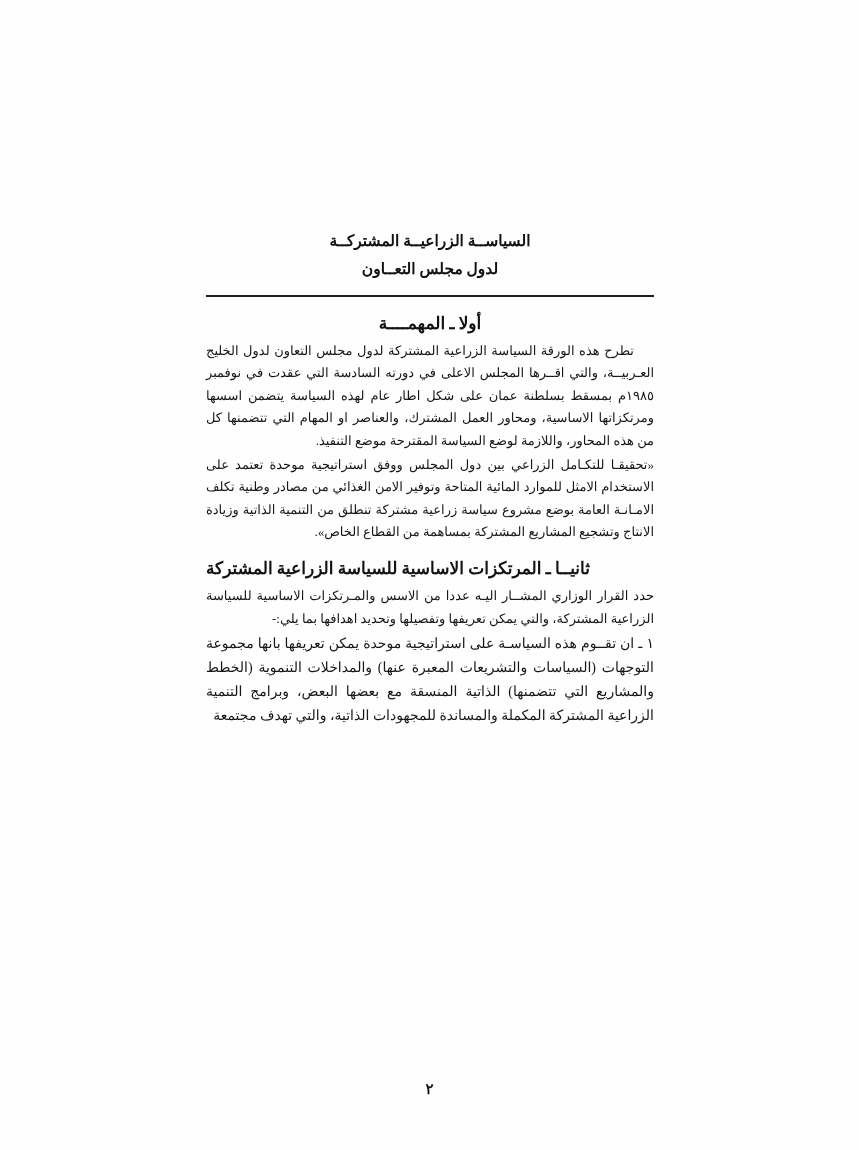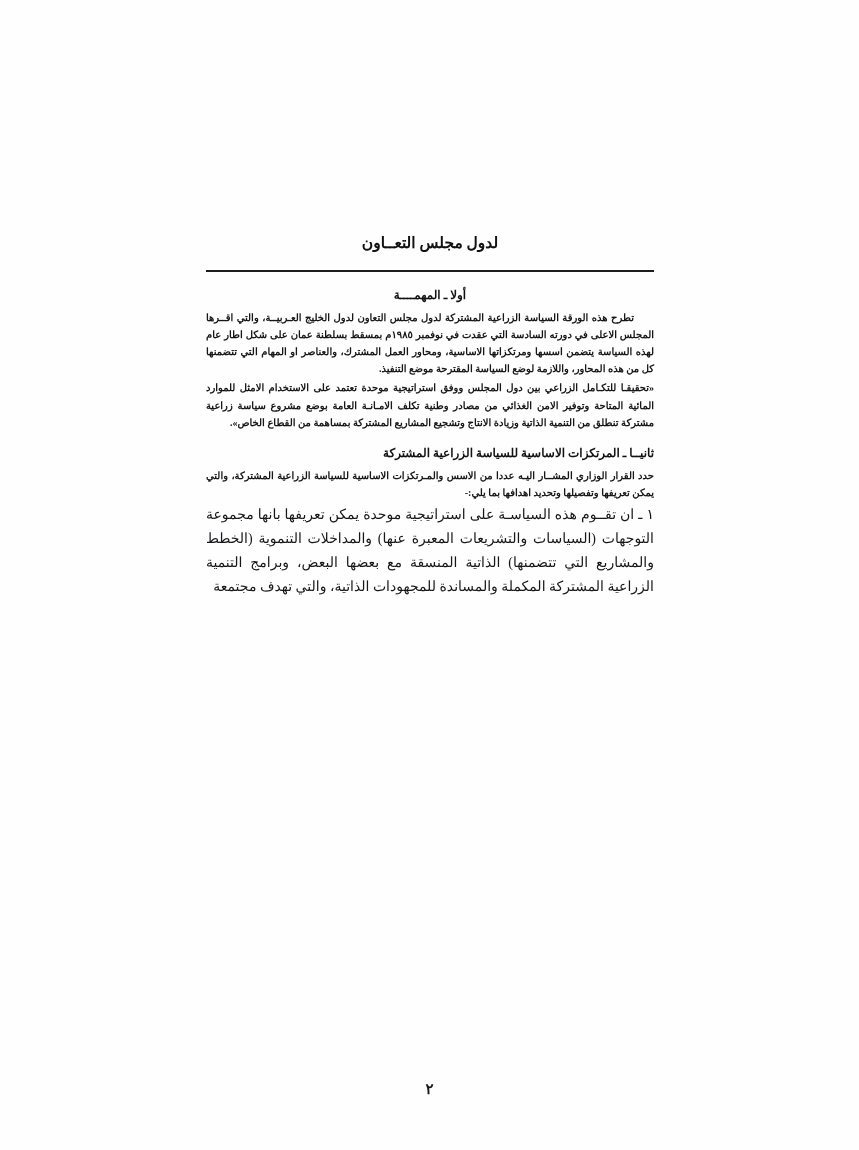--- a/index.html
+++ b/index.html
@@ -43,38 +43,37 @@
   .doc-title-sub {
     margin-top: 2px;
   }
   .rule {
     height: 2px;
     background: #1d1d20;
     margin: 14px 0 16px 0;
     width: 100%;
   }
   .section-heading {
-    font-size: 12px;
+    font-size: 17px;
     font-weight: 700;
     text-align: center;
     margin: 0 0 6px 0;
     letter-spacing: 0.4px;
     color: #121214;
   }
   .section-heading.right {
-    text-align: right;
+    text-align: left;
   }
   p.para {
-    font-size: 10px;
+    font-size: 13px;
     line-height: 1.72;
     margin: 0 0 2px 0;
     text-align: justify;
     text-justify: inter-word;
     color: #17171b;
-    font-weight: bold;
   }
   p.para.indent {
     text-indent: 20px;
   }
   .block-gap {
     height: 13px;
   }
   .list-item {
     display: block;
     font-size: 14px;
@@ -98,20 +97,21 @@
   }
 </style>
 </head>
 <body>
 
 <div class="page">
 
   <div class="content">
 
     <div class="title-block">
+      <span class="doc-title-main">السياســة الزراعيــة المشتركــة</span>
       <span class="doc-title-sub">لدول مجلس التعــاون</span>
     </div>
 
     <div class="rule"></div>
 
     <h2 class="section-heading">أولا ـ المهمــــة</h2>
     <p class="para indent">تطرح هذه الورقة السياسة الزراعية المشتركة لدول مجلس التعاون لدول الخليج العـربيــة، والتي اقــرها المجلس الاعلى في دورته السادسة التي عقدت في نوفمبر ١٩٨٥م بمسقط بسلطنة عمان على شكل اطار عام لهذه السياسة يتضمن اسسها ومرتكزاتها الاساسية، ومحاور العمل المشترك، والعناصر او المهام التي تتضمنها كل من هذه المحاور، واللازمة لوضع السياسة المقترحة موضع التنفيذ.</p>
     <p class="para">«تحقيقـا للتكـامل الزراعي بين دول المجلس ووفق استراتيجية موحدة تعتمد على الاستخدام الامثل للموارد المائية المتاحة وتوفير الامن الغذائي من مصادر وطنية تكلف الامـانـة العامة بوضع مشروع سياسة زراعية مشتركة تنطلق من التنمية الذاتية وزيادة الانتاج وتشجيع المشاريع المشتركة بمساهمة من القطاع الخاص».</p>
 
     <div class="block-gap"></div>

